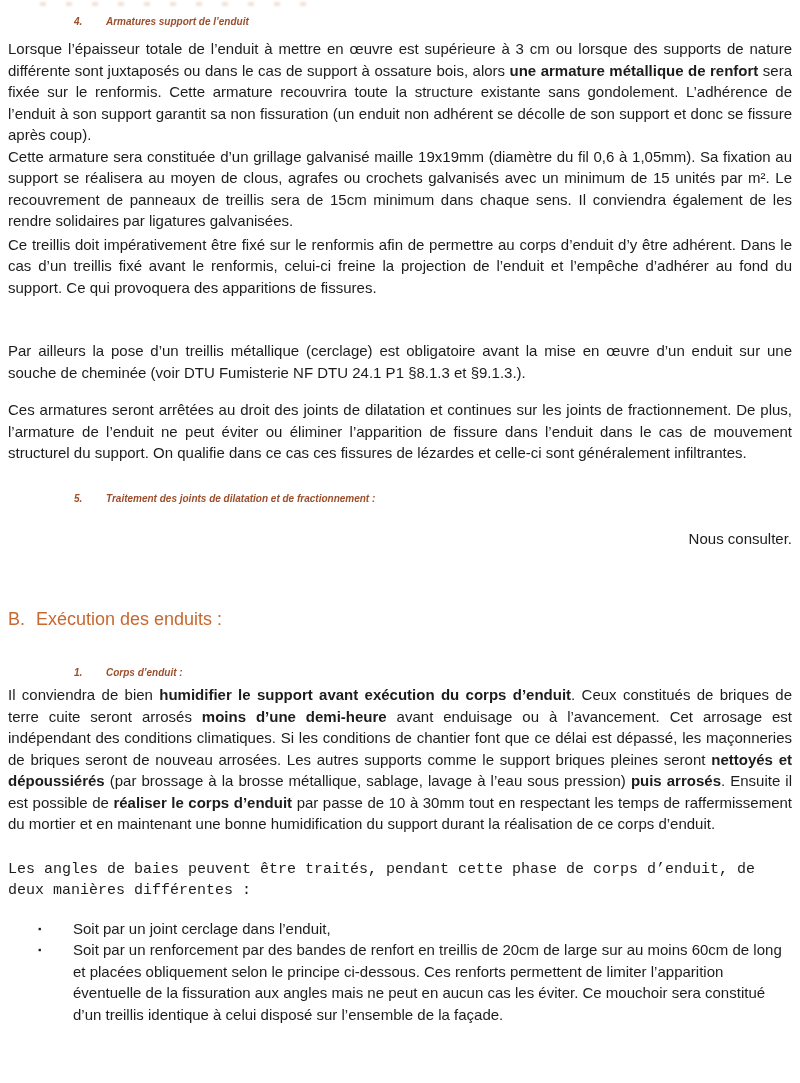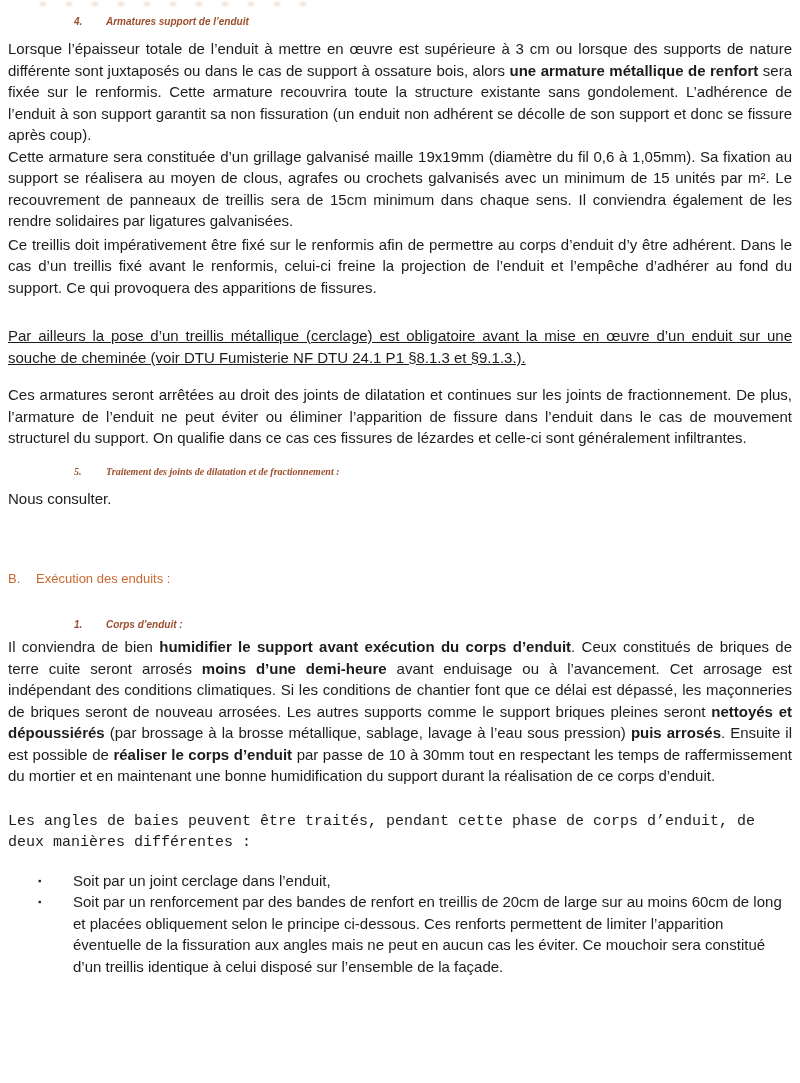--- a/index.html
+++ b/index.html
@@ -43,21 +43,21 @@
     font-size: 10px;
     line-height: 21px;
     padding-left: 66px;
   }
   .h-sub .num {
     display: inline-block;
     width: 32px;
   }
   .h-section {
     color: var(--sec-color, #c8682f);
-    font-size: 13px;
+    font-size: 18px;
     line-height: 26px;
     font-weight: 400;
   }
   .h-section .num {
     display: inline-block;
     width: 28px;
   }
   .para {
     margin: 0;
     text-align: justify;
@@ -80,26 +80,26 @@
 </head>
 <body>
 
 <div class="page">
   <div class="top-artifact"></div>
   <div class="doc">
       <div class="h-sub"><span class="num">4.</span><span>Armatures support de l’enduit</span></div>
       <p class="para" style="margin-top: 6px;"><span>Lorsque l’épaisseur totale de l’enduit à mettre en œuvre est supérieure à 3 cm ou lorsque des supports de nature différente sont juxtaposés ou dans le cas de support à ossature bois, alors </span><span class="bold">une armature métallique de renfort</span><span> sera fixée sur le renformis. Cette armature recouvrira toute la structure existante sans gondolement. L’adhérence de l’enduit à son support garantit sa non fissuration (un enduit non adhérent se décolle de son support et donc se fissure après coup).</span></p>
       <p class="para"><span>Cette armature sera constituée d’un grillage galvanisé maille 19x19mm (diamètre du fil 0,6 à 1,05mm). Sa fixation au support se réalisera au moyen de clous, agrafes ou crochets galvanisés avec un minimum de 15 unités par m². Le recouvrement de panneaux de treillis sera de 15cm minimum dans chaque sens. Il conviendra également de les rendre solidaires par ligatures galvanisées.</span></p>
       <p class="para" style="margin-top: 2px;"><span>Ce treillis doit impérativement être fixé sur le renformis afin de permettre au corps d’enduit d’y être adhérent. Dans le cas d’un treillis fixé avant le renformis, celui-ci freine la projection de l’enduit et l’empêche d’adhérer au fond du support. Ce qui provoquera des apparitions de fissures.</span></p>
-      <p class="para" style="margin-top: 27px; text-decoration: underline;"><span>Par ailleurs la pose d’un treillis métallique (cerclage) est obligatoire avant la mise en œuvre d’un enduit sur une souche de cheminée (voir DTU Fumisterie NF DTU 24.1 P1 §8.1.3 et §9.1.3.).</span></p>
+      <p class="para" style="margin-top: 42px;"><span>Par ailleurs la pose d’un treillis métallique (cerclage) est obligatoire avant la mise en œuvre d’un enduit sur une souche de cheminée (voir DTU Fumisterie NF DTU 24.1 P1 §8.1.3 et §9.1.3.).</span></p>
       <p class="para" style="margin-top: 16px;"><span>Ces armatures seront arrêtées au droit des joints de dilatation et continues sur les joints de fractionnement. De plus, l’armature de l’enduit ne peut éviter ou éliminer l’apparition de fissure dans l’enduit dans le cas de mouvement structurel du support. On qualifie dans ce cas ces fissures de lézardes et celle-ci sont généralement infiltrantes.</span></p>
-      <div class="h-sub" style="margin-top: 12px; font-family: Liberation Serif, serif;"><span class="num">5.</span><span>Traitement des joints de dilatation et de fractionnement :</span></div>
-      <p class="para left" style="margin-top: 6px;"><span>Nous consulter.</span></p>
+      <div class="h-sub" style="margin-top: 24px;"><span class="num">5.</span><span>Traitement des joints de dilatation et de fractionnement :</span></div>
+      <p class="para left" style="margin-top: 19px; text-align: right;"><span>Nous consulter.</span></p>
       <div class="h-section" style="margin-top: 57px;"><span class="num">B.</span><span>Exécution des enduits :</span></div>
-      <div class="h-sub" style="margin-top: 22px;"><span class="num">1.</span><span>Corps d’enduit :</span></div>
+      <div class="h-sub" style="margin-top: 30px;"><span class="num">1.</span><span>Corps d’enduit :</span></div>
       <p class="para" style="margin-top: 1px;"><span>Il conviendra de bien </span><span class="bold">humidifier le support avant exécution du corps d’enduit</span><span>. Ceux constitués de briques de terre cuite seront arrosés </span><span class="bold">moins d’une demi-heure</span><span> avant enduisage ou à l’avancement. Cet arrosage est indépendant des conditions climatiques. Si les conditions de chantier font que ce délai est dépassé, les maçonneries de briques seront de nouveau arrosées. Les autres supports comme le support briques pleines seront </span><span class="bold">nettoyés et dépoussiérés</span><span> (par brossage à la brosse métallique, sablage, lavage à l’eau sous pression) </span><span class="bold">puis arrosés</span><span>. Ensuite il est possible de </span><span class="bold">réaliser le corps d’enduit</span><span> par passe de 10 à 30mm tout en respectant les temps de raffermissement du mortier et en maintenant une bonne humidification du support durant la réalisation de ce corps d’enduit.</span></p>
       <p class="para left" style="margin-top: 24px; font-family: Liberation Mono, monospace;"><span>Les angles de baies peuvent être traités, pendant cette phase de corps d’enduit, de deux manières différentes :</span></p>
       <div class="bullet" style="margin-top: 16px;">
         <span class="marker">▪</span>
         <span class="btext"><span>Soit par un joint cerclage dans l’enduit,</span></span>
       </div>
       <div class="bullet">
         <span class="marker">▪</span>
         <span class="btext"><span>Soit par un renforcement par des bandes de renfort en treillis de 20cm de large sur au moins 60cm de long et placées obliquement selon le principe ci-dessous. Ces renforts permettent de limiter l’apparition éventuelle de la fissuration aux angles mais ne peut en aucun cas les éviter. Ce mouchoir sera constitué d’un treillis identique à celui disposé sur l’ensemble de la façade.</span></span>
       </div>

